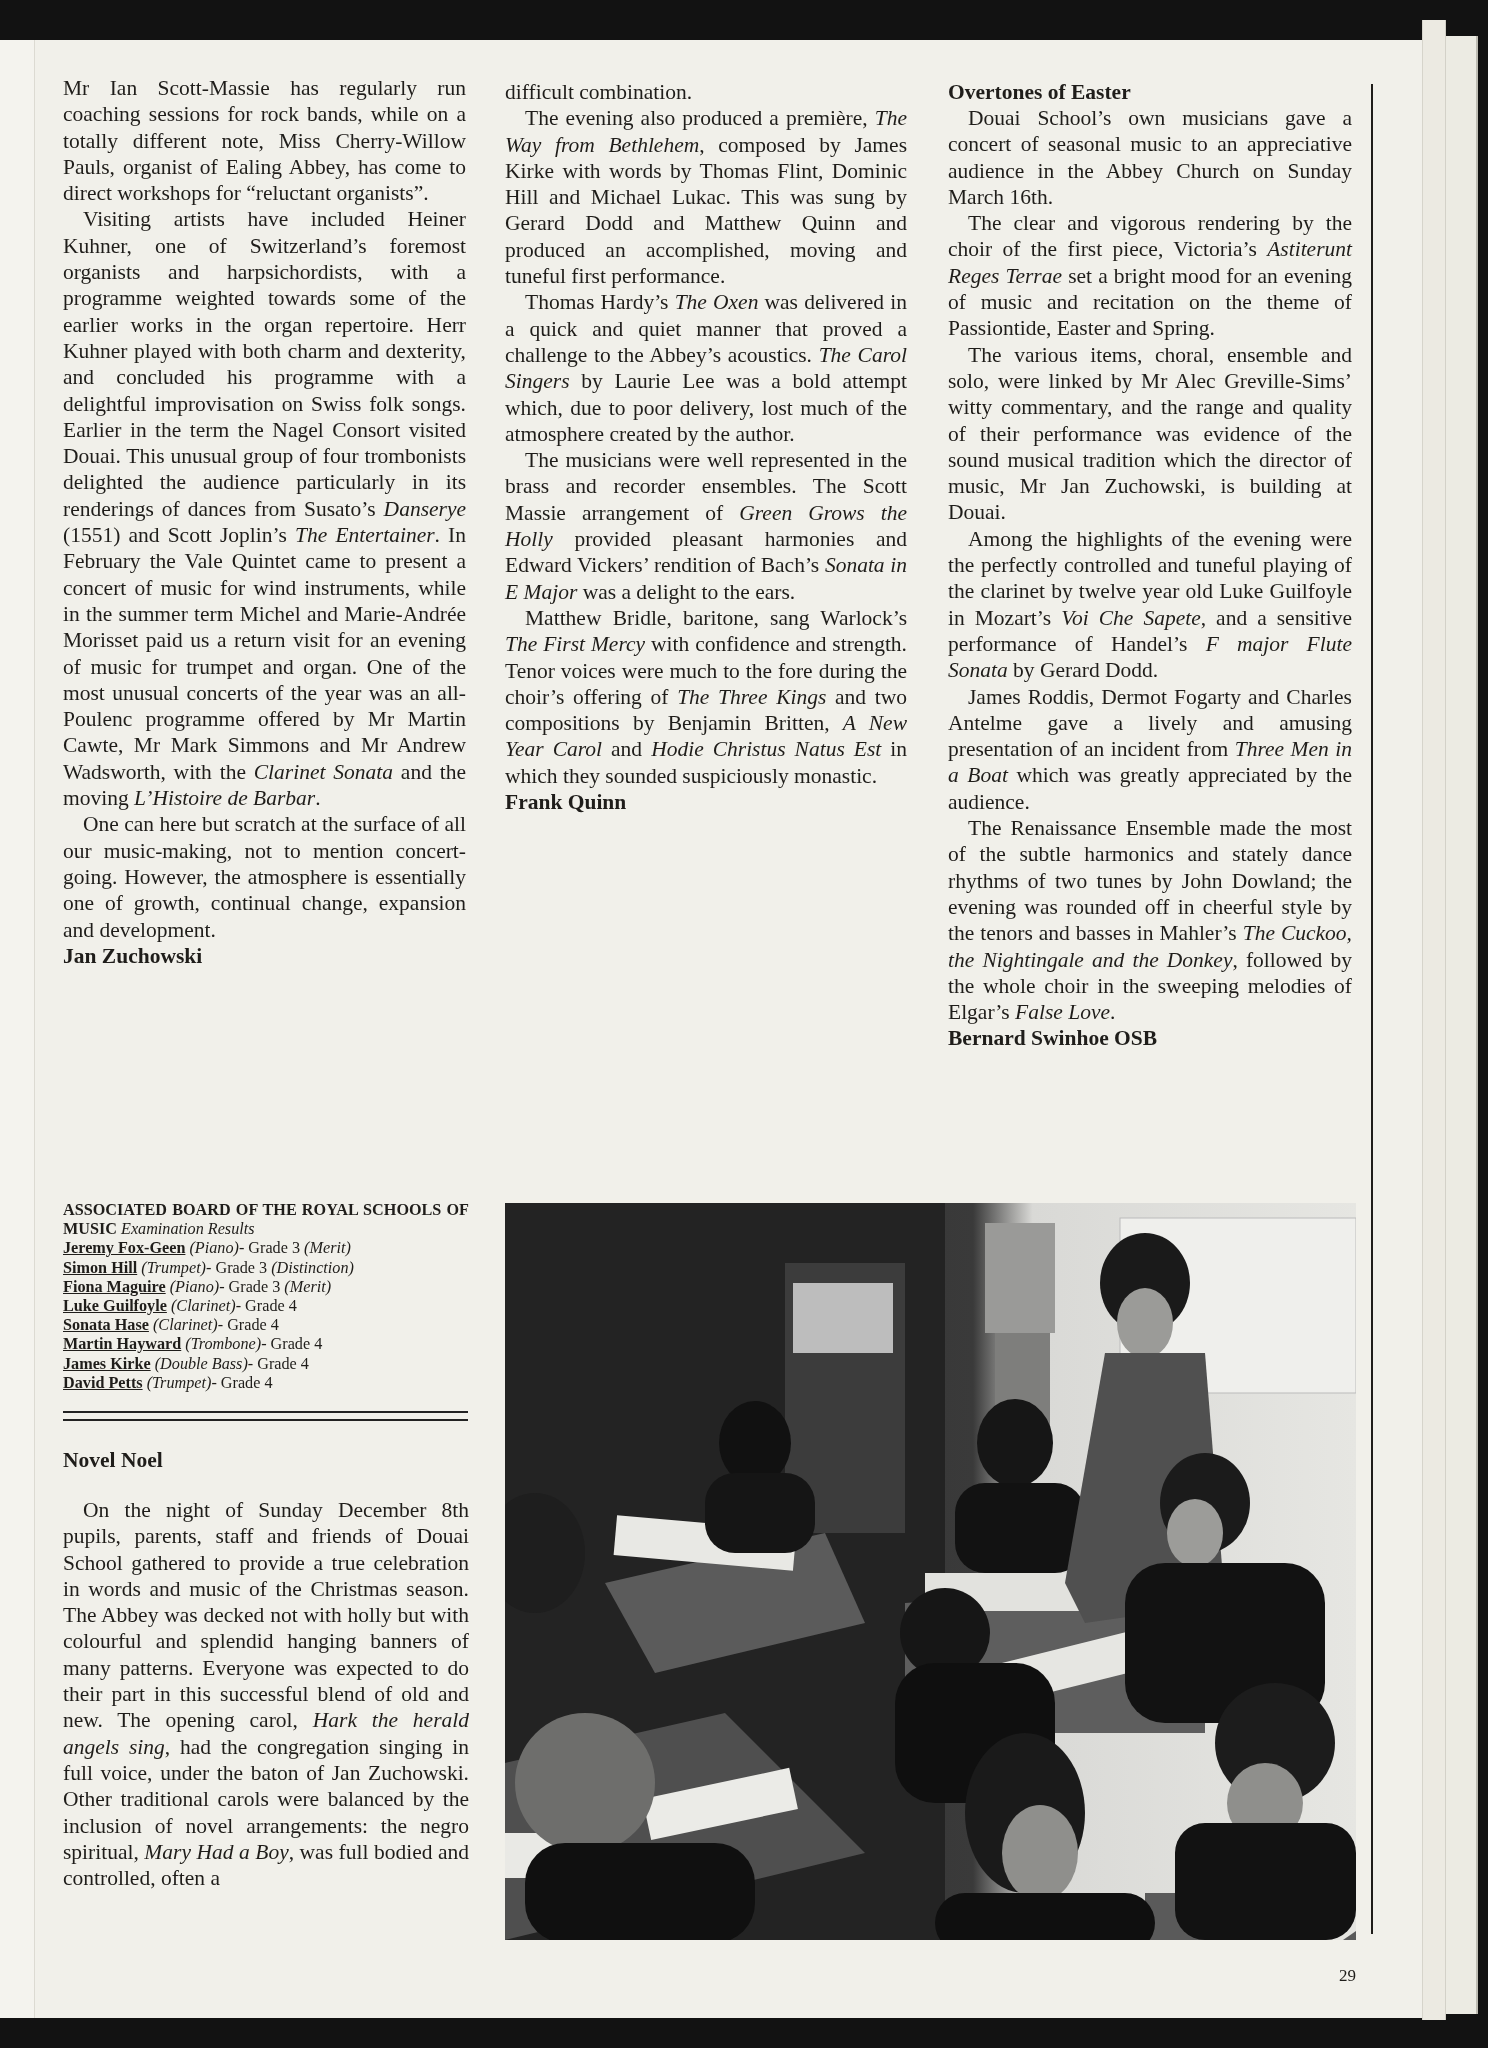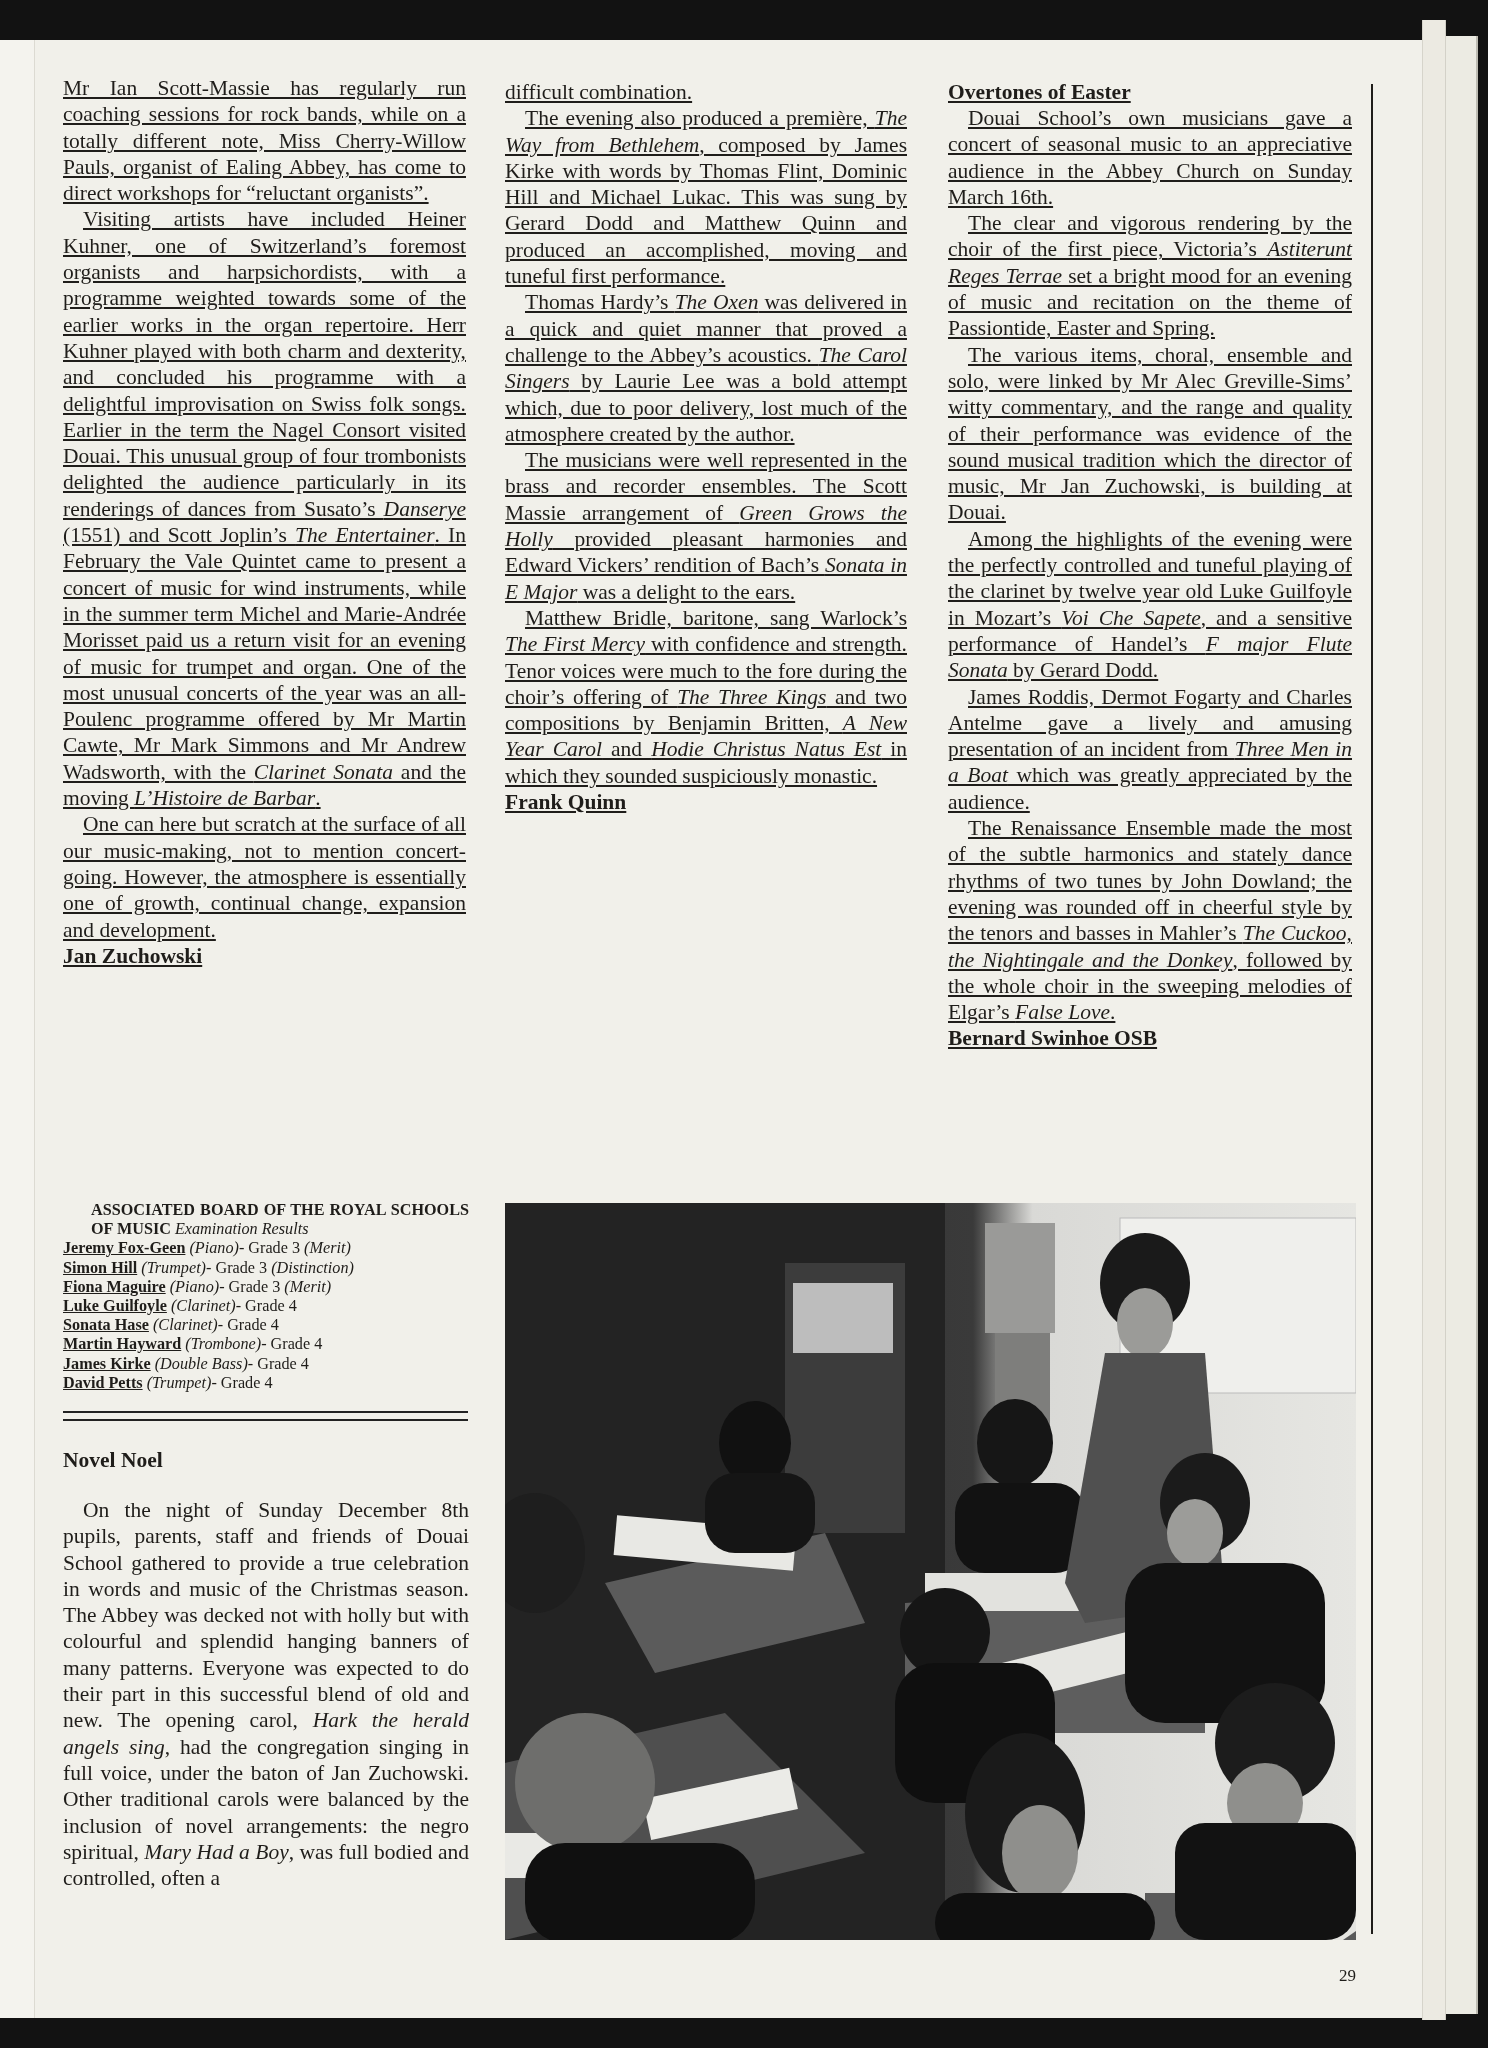--- a/index.html
+++ b/index.html
@@ -12,31 +12,31 @@
   .page {
     position: absolute; left: 0; top: 40px; width: 1440px; height: 1978px;
     background: #f1f0ea;
   }
   .gutter-strip {
     position: absolute; left: 0; top: 40px; width: 34px; height: 1978px;
     background: #f4f3ee; border-right: 1px solid #dcdad2;
   }
   .edge-1 { position: absolute; left: 1422px; top: 20px; width: 22px; height: 2000px; background: #eceae2; border-left: 1px solid #d6d4cb; border-right: 1px solid #cfcdc4; }
   .edge-2 { position: absolute; left: 1445px; top: 36px; width: 30px; height: 1978px; background: #ecebe3; border-left: 1px solid #d3d1c8; border-right: 2px solid #bdbbb2; }
-  .col { position: absolute; font-size: 21.5px; line-height: 26.3px; text-decoration: underline; }
+  .col { position: absolute; font-size: 21.5px; line-height: 26.3px; }
   .col p { margin: 0; text-align: justify; text-indent: 0; }
   .col p.ind { text-indent: 20px; }
   .col1 { left: 63px; top: 75px; width: 403px; }
   .col2 { left: 505px; top: 79px; width: 402px; }
   .col3 { left: 948px; top: 79px; width: 404px; }
   .heading { font-weight: bold; font-size: 21.5px; margin: 0; line-height: 26px; }
   .sig { font-weight: bold; margin: 0; line-height: 26px; }
   i { font-style: italic; }
   .exam { position: absolute; left: 63px; top: 1201px; width: 406px; font-size: 16.2px; line-height: 19.2px; }
-  .exam .title { font-weight: bold; text-align: justify; text-align-last: left; margin-left: 28px; }
+  .exam .title { font-weight: bold; text-align: justify; text-align-last: left; }
   .exam .row b { font-weight: bold; text-decoration: underline; }
   .rule { position: absolute; left: 63px; width: 405px; height: 2px; background: #222; }
   .novel { position: absolute; left: 63px; top: 1447px; width: 406px; font-size: 21.5px; line-height: 26.3px; }
   .novel p { margin: 0; text-align: justify; }
   .novel p.ind { text-indent: 20px; margin-top: 24px; }
   .vline { position: absolute; left: 1371px; top: 84px; width: 2px; height: 1850px; background: #1f1d1a; }
   .pageno { position: absolute; left: 1339px; top: 1966px; font-size: 17px; }
   .photo {
     position: absolute; left: 505px; top: 1203px; width: 851px; height: 737px;
     background: #1c1c1c; overflow: hidden;

